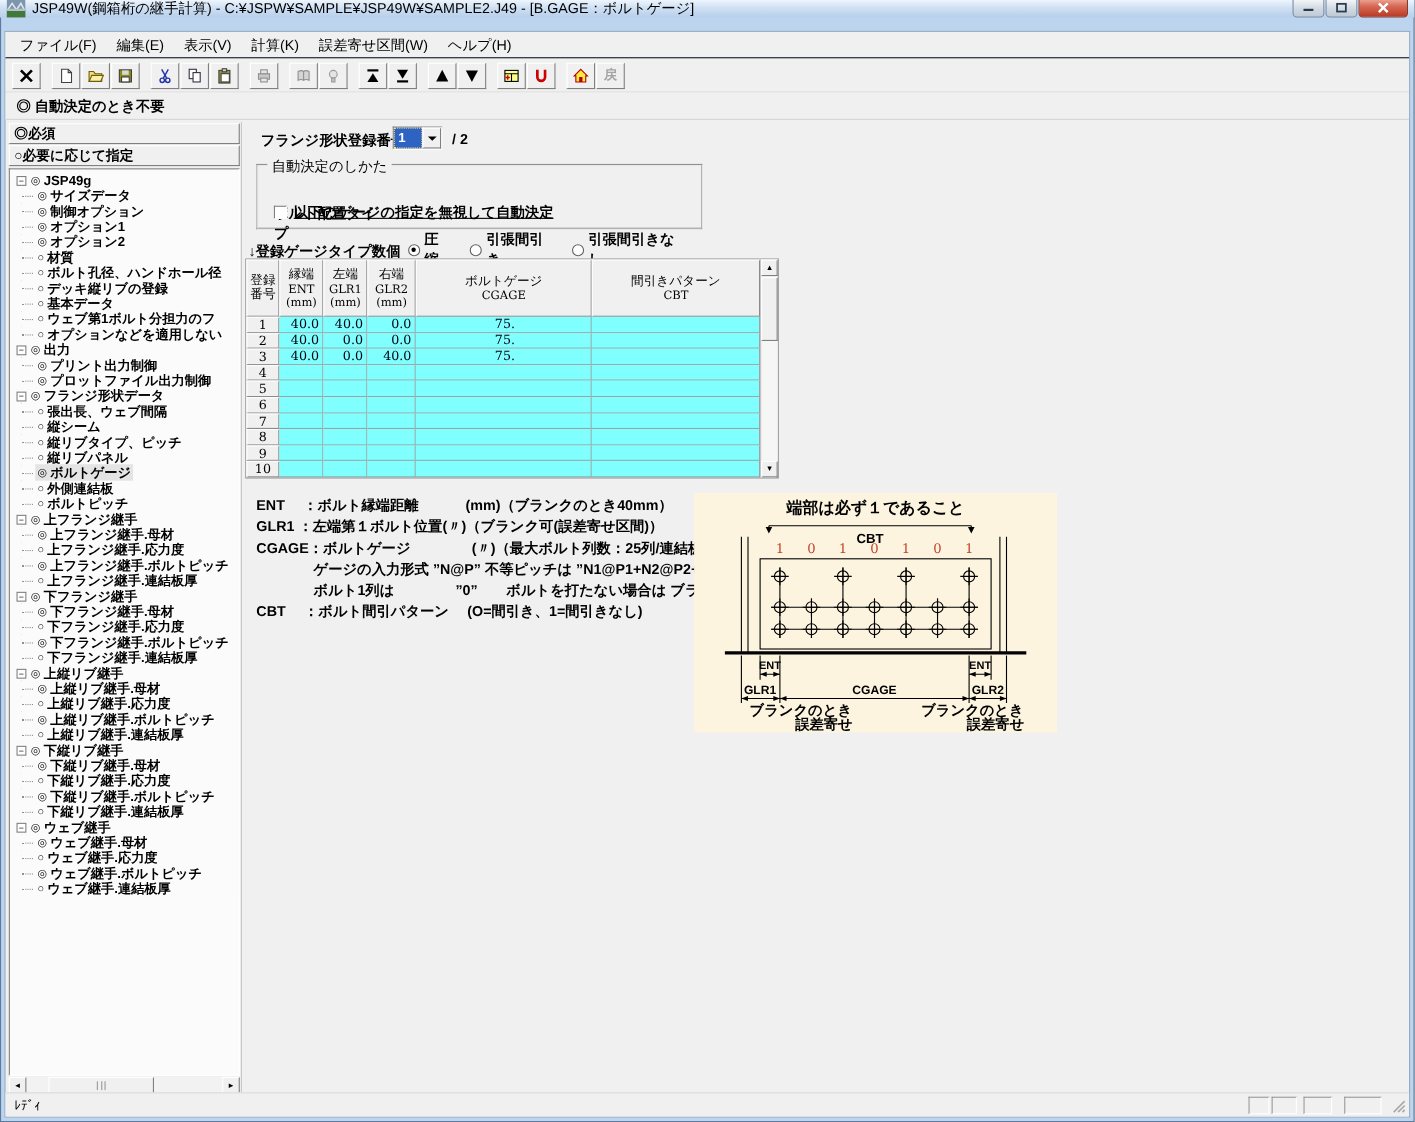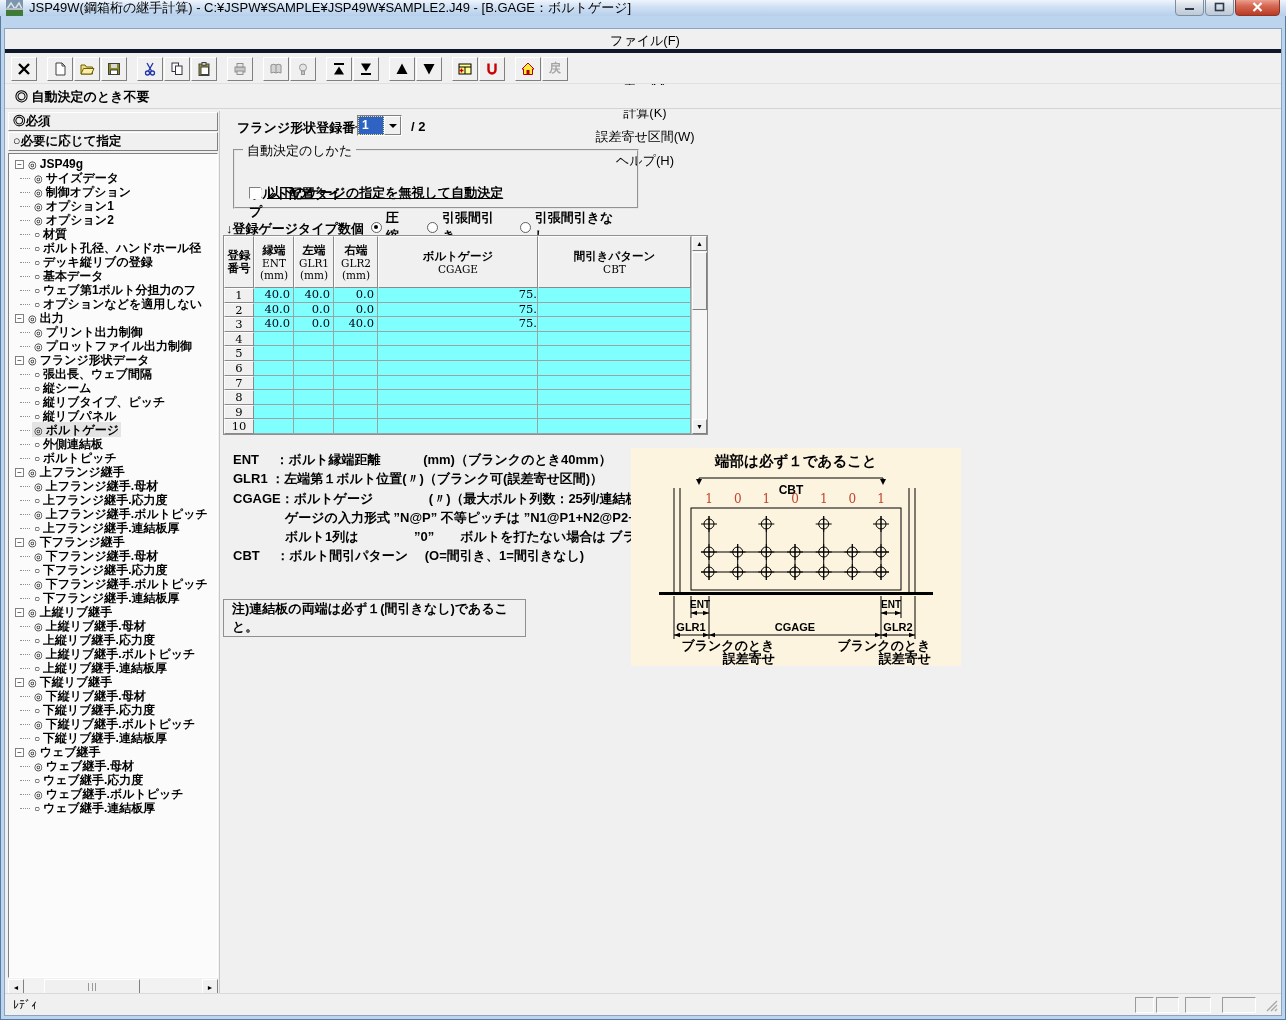--- a/index.html
+++ b/index.html
@@ -7,21 +7,21 @@
   .window{position:relative;width:1286px;height:1020px;background:#bcd4ee;font-family:"Liberation Sans",sans-serif;color:#000;overflow:hidden;box-shadow:inset 0 0 0 1px #5a7aa0;}
   
   .titlebar{position:absolute;top:0;left:0;right:0;height:16px;background:linear-gradient(#eef5fd,#cfe0f3 45%,#b7cfeb);display:flex;align-items:center;padding:0 6px;}
   .appicon{width:18px;height:16px;margin-right:5px;flex:0 0 auto;}
   .title{font-size:13px;white-space:nowrap;overflow:hidden;}
   .winbtns{margin-left:auto;display:flex;align-items:flex-start;height:28px;padding-top:3px;}
   .winbtn{width:29px;height:19px;border:1px solid #7b8ea2;border-radius:0 0 4px 4px;background:linear-gradient(#fdfdfd,#d5dde6 50%,#bec9d6);display:flex;align-items:center;justify-content:center;margin-left:1px;}
   .winbtn.close{width:45px;background:linear-gradient(#f3b2a5,#d66a55 45%,#b93a24);border-color:#8e3526;}
   
   .client{position:absolute;top:28px;left:4px;right:4px;bottom:4px;background:#f0f0f0;border:1px solid #8aa4c0;}
-  .menubar{position:absolute;top:0;left:0;right:0;height:24px;background:#f0f0f0;border-bottom:4px solid #0f172a;display:flex;align-items:center;padding-left:4px;font-size:13px;flex-direction:column;}
+  .menubar{position:absolute;top:0;left:0;right:0;height:24px;background:#f0f0f0;border-bottom:1px solid #0f172a;display:flex;align-items:center;padding-left:4px;font-size:13px;}
   .menu-item{padding:3px 9px;}
   .toolbar{position:absolute;top:25px;left:0;right:0;height:30px;background:#f0f0f0;border-bottom:1px solid #e0e0e0;display:flex;align-items:center;padding-left:6px;}
   .tbtn{width:26px;height:24px;background:#f0f0f0;border:1px solid;border-color:#fff #808080 #808080 #fff;display:flex;align-items:center;justify-content:center;margin-right:1px;}
   .tgap{width:9px;height:24px;}
   .infobar{position:absolute;top:56px;left:0;right:0;height:24px;border-bottom:1px solid #d4d4d4;font-size:13px;font-weight:bold;display:flex;align-items:center;padding-left:10px;background:#f0f0f0;}
   
   .sidebar{position:absolute;left:2px;top:82px;width:213px;height:884px;background:#f0f0f0;border-right:1px solid #c8c8c8;}
   .side-h{height:19px;margin:1px 1px 0 1px;background:#f0f0f0;border:1px solid;border-color:#fff #808080 #808080 #fff;font-size:12.5px;font-weight:bold;line-height:17px;padding-left:4px;}
   .treebox{position:absolute;top:42px;left:1px;right:1px;bottom:17px;background:#fbfbfb;border:1px solid;border-color:#808080 #fff #fff #808080;overflow:hidden;padding-top:3px;position:absolute;}
   .treebox::before{content:'';position:absolute;left:10px;top:9px;height:590px;border-left:1px dotted #909090;}
@@ -51,27 +51,27 @@
   .gb-row{position:absolute;left:14px;display:flex;align-items:center;font-size:13px;font-weight:bold;}
   .radio{width:11px;height:11px;border-radius:50%;border:1px solid #606060;background:#fff;margin-right:4px;position:relative;flex:0 0 auto;}
   .radio.on::after{content:'';position:absolute;left:2.5px;top:2.5px;width:4px;height:4px;border-radius:50%;background:#000;}
   .rlabel{margin-right:20px;}
   .checkbox{width:12px;height:12px;border:1px solid;border-color:#808080 #fff #fff #808080;background:#fff;margin-right:6px;flex:0 0 auto;}
   
   .gridwrap{position:absolute;left:218px;top:206px;width:485px;height:200px;border:1px solid #909090;background:#f0f0f0;}
   .ghead,.gbody{display:grid;grid-template-columns:30px 40px 40px 44px 160px 153px;}
   .ghead{height:52px;}
   .hc{border:1px solid;border-color:#fdfdfd #8a8a8a #8a8a8a #fdfdfd;background:#f0f0f0;display:flex;flex-direction:column;align-items:center;justify-content:center;overflow:hidden;}
-  .hc .t1{font-size:11.5px;font-weight:bold;line-height:13px;}
+  .hc .t1{font-size:11.5px;font-weight:normal;line-height:13px;}
   .hc .t2{font-family:"DejaVu Serif",serif;font-size:10.5px;line-height:12px;}
   .gbody{grid-auto-rows:14.6px;}
   .rh{border:1px solid;border-color:#fdfdfd #8a8a8a #8a8a8a #fdfdfd;background:#f0f0f0;font-family:"DejaVu Serif",serif;font-size:11.5px;text-align:center;line-height:13px;}
   .dc{background:#80ffff;border-right:1px solid #9aa4a4;border-bottom:1px solid #9aa4a4;font-family:"DejaVu Serif",serif;font-size:11.5px;line-height:13px;color:#001;overflow:hidden;}
   .dc.r{text-align:right;padding-right:3px;}
-  .dc.l{text-align:right;padding-left:3px;}
+  .dc.l{text-align:center;padding-left:3px;}
   .vscroll{position:absolute;right:0;top:0;bottom:0;width:16px;background:#f6f6f6;border-left:1px solid #c0c0c0;}
   .vbtn{position:absolute;left:0;width:15px;height:15px;background:#f0f0f0;border:1px solid;border-color:#fff #808080 #808080 #fff;font-size:7px;text-align:center;line-height:13px;}
   .vthumb{position:absolute;left:0;top:16px;width:15px;height:58px;background:#f0f0f0;border:1px solid;border-color:#fff #808080 #808080 #fff;}
   
   .legend{position:absolute;left:228px;top:421px;font-size:13px;font-weight:bold;line-height:19.3px;white-space:pre;}
   .notebox{position:absolute;left:218px;top:570px;width:303px;height:38px;border:1px solid #909090;background:#f0f0f0;display:flex;align-items:center;padding-left:8px;font-size:13px;font-weight:bold;}
   .diagram{position:absolute;left:626px;top:419px;width:330px;height:218px;background:#fcf4df;}
   
   .statusbar{position:absolute;left:0;right:0;bottom:0;height:22px;background:#f0f0f0;border-top:1px solid #dadada;font-size:12px;}
   .st-text{position:absolute;left:8px;top:4px;}
@@ -731,23 +731,20 @@
         </div>
       <div class="vscroll">
         <span class="vbtn" style="top:0;">▲</span>
         <span class="vthumb"></span>
         <span class="vbtn" style="bottom:0;">▼</span>
       </div>
     </div>
 
     <div class="legend" id="legend"><div>ENT　 ：ボルト縁端距離　　　 (mm)（ブランクのとき40mm）</div><div>GLR1 ：左端第１ボルト位置(〃)（ブランク可(誤差寄せ区間)）</div><div>CGAGE：ボルトゲージ　　　　 (〃)（最大ボルト列数：25列/連結板）</div><div>　　　　ゲージの入力形式 ”N@P” 不等ピッチは ”N1@P1+N2@P2+....”</div><div>　　　　ボルト1列は　　　　 ”0”　　ボルトを打たない場合は ブランク</div><div>CBT　 ：ボルト間引パターン　 (O=間引き、1=間引きなし)</div></div>
 
-    <div class="notebox">
-      <span>注)連結板の両端は必ず１(間引きなし)であること。</span>
-    </div>
 
     <div class="diagram">
       <svg width="330" height="218" viewBox="0 0 330 218">
         <g font-family="Liberation Sans, sans-serif" font-weight="bold" fill="#000">
           <text x="165" y="18" font-size="14.5" text-anchor="middle">端部は必ず１であること</text>
           <text x="160" y="46" font-size="12" text-anchor="middle">CBT</text>
           <text x="69" y="160" font-size="10" text-anchor="middle">ENT</text>
           <text x="260" y="160" font-size="10" text-anchor="middle">ENT</text>
           <text x="60" y="183" font-size="11" text-anchor="middle">GLR1</text>
           <text x="164" y="183" font-size="11" text-anchor="middle">CGAGE</text>

